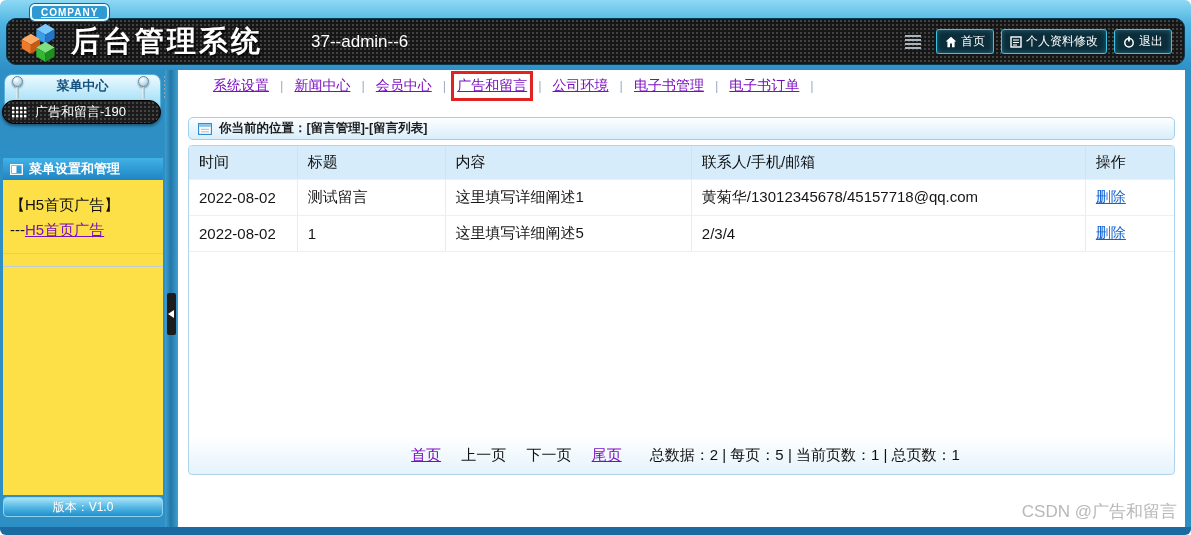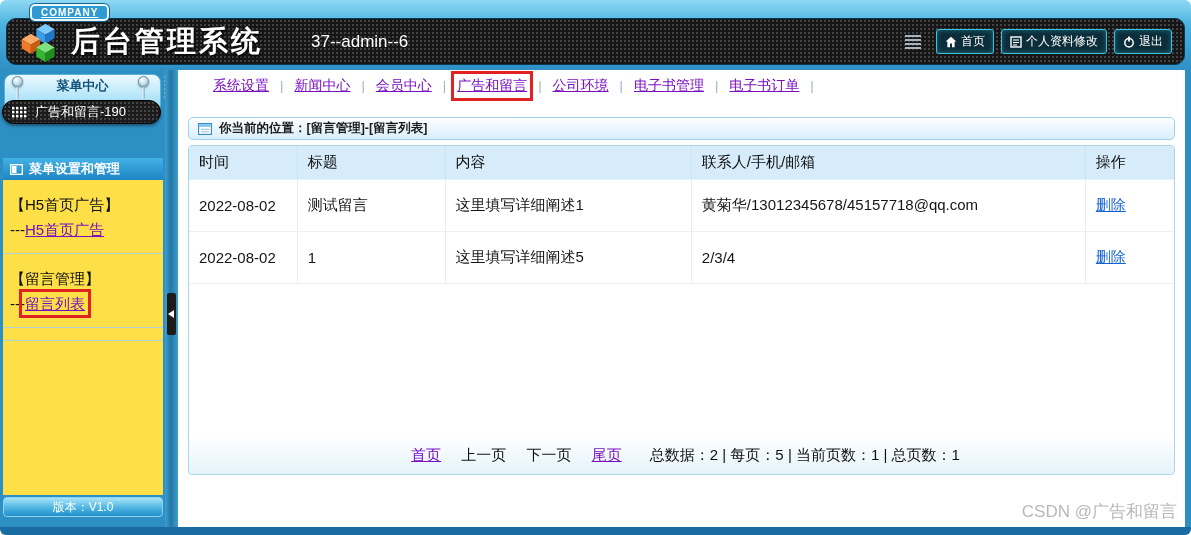--- a/index.html
+++ b/index.html
@@ -90,21 +90,21 @@
     background:linear-gradient(#fdfeff,#d8eefb); border:1px solid #a0d0ec;
     border-radius:5px; display:flex; align-items:center; gap:7px; padding:0 9px;
     font-size:12.5px; font-weight:bold; color:#1d1d1d; }
   .panel { margin:5px 10px 16px; height:330px; border:1px solid #aed5ec; border-radius:4px;
     position:relative; overflow:hidden;
     background:linear-gradient(180deg,#eaf6fd 0px,#ffffff 40px,#ffffff 290px,#e4f3fb 100%); }
   table { width:100%; border-collapse:collapse; font-size:15px; }
   th { background:#d7ecfa; font-weight:normal; text-align:left; color:#111;
     padding:7px 10px; border-right:1px solid #c9e4f5; border-bottom:1px solid #e6f2fa; }
   th:last-child { border-right:none; }
-  td { padding:16px 10px; color:#161616; border-right:1px solid #ebebeb;
+  td { padding:8px 10px; color:#161616; border-right:1px solid #ebebeb;
     border-bottom:1px solid #efefef; background:#fff; }
   td:last-child { border-right:none; }
   .del-link { color:#1563d2; text-decoration:underline; cursor:pointer; }
   .pagination { position:absolute; left:0; right:0; bottom:9px; text-align:center;
     font-size:15px; color:#111; }
   .plink { color:#7a0fc0; text-decoration:underline; margin:0 8px; cursor:pointer; }
   .ptext { margin:0 8px; }
   .psummary { margin-left:16px;text-align:right; }
   .watermark { position:absolute; right:8px; bottom:4px; color:#b8b8b8; font-size:17px; }
 
@@ -198,24 +198,20 @@
           <svg width="13" height="11" viewBox="0 0 13 11">
               <rect x="0.7" y="0.7" width="11.6" height="9.6" fill="none" stroke="#fff" stroke-width="1.3"></rect>
               <rect x="2" y="2" width="4.5" height="7" fill="#fff"></rect>
             </svg>
           <span>菜单设置和管理</span>
         </div>
         <div class="menu-body">
           <div class="menu-group">
             <div class="group-heading">【H5首页广告】</div>
             <div class="group-link-row"><span>---</span><a class="side-link">H5首页广告</a></div>
-          </div>
-          <div class="menu-group">
-            <div class="group-heading">【留言管理】</div>
-            <div class="group-link-row"><span>---</span><a class="side-link red-box">留言列表</a></div>
           </div>
           <div class="empty-row"></div>
         </div>
       </div>
 
       <div class="version-bar">版本：V1.0</div>
       <div class="splitter">
         <div class="splitter-handle"></div>
       </div>
     </div>

